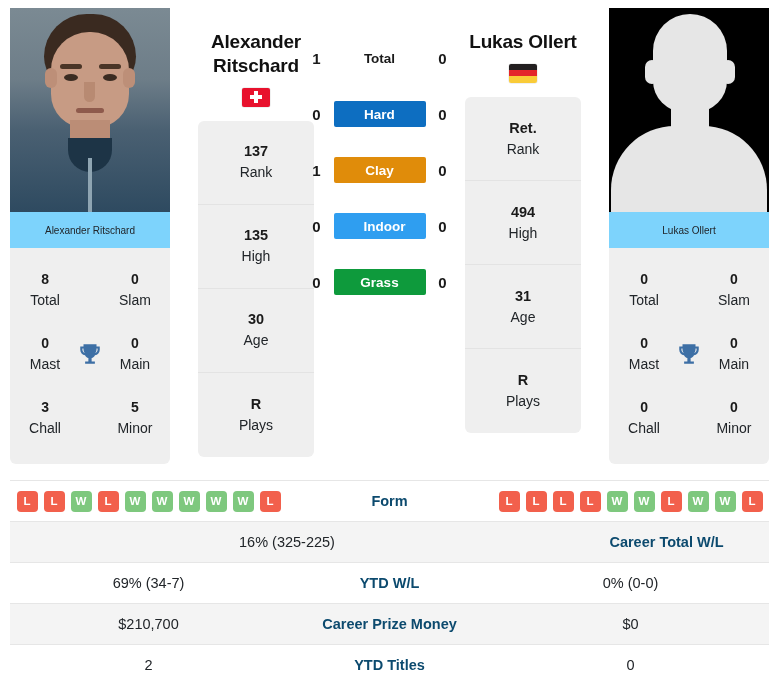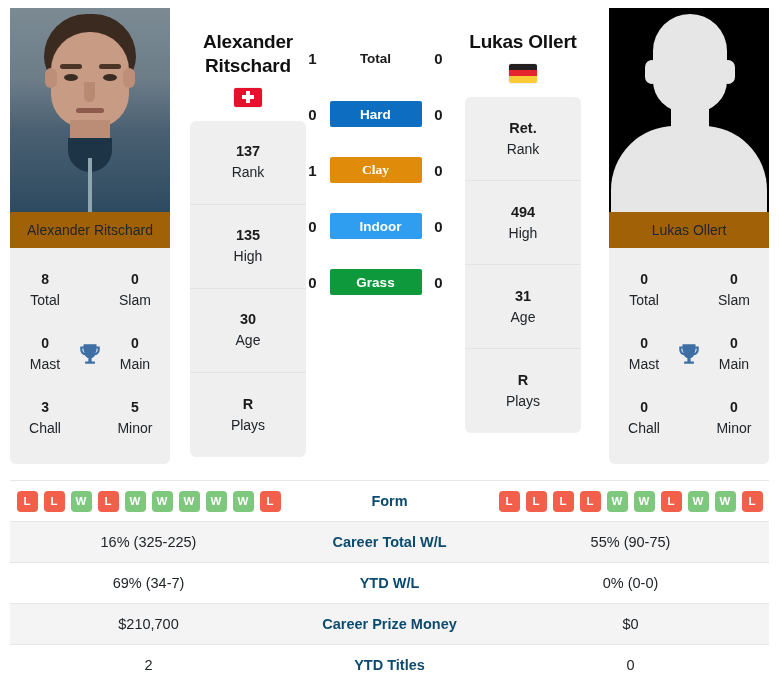--- a/index.html
+++ b/index.html
@@ -80,45 +80,45 @@
   }
   .sil-ear-l { position: absolute; left: 36px; top: 52px; width: 14px; height: 24px; background: #e6e6e6; border-radius: 8px; }
   .sil-ear-r { position: absolute; left: 112px; top: 52px; width: 14px; height: 24px; background: #e6e6e6; border-radius: 8px; }
   .sil-neck { position: absolute; left: 62px; top: 92px; width: 38px; height: 34px; background: #e6e6e6; }
   .sil-body {
     position: absolute; left: 2px; top: 118px; width: 156px; height: 90px;
     background: #e6e6e6; border-radius: 64px 64px 0 0;
   }
 
   .photo-caption {
-    background: #a16207;
+    background: #7dd3fc;
     height: 36px;
     display: flex; align-items: center; justify-content: center;
-    font-size: 14px; color: #212529;
+    font-size: 10px; color: #212529;
   }
 
   .titles-card {
     background: #efefef;
     border-radius: 0 0 6px 6px;
     padding: 10px 6px 14px 6px;
     display: flex; flex-direction: column; gap: 0;
   }
   .titles-row {
     display: flex; align-items: center; justify-content: space-between;
     height: 64px;
   }
   .t-cell { width: 62px; text-align: center; }
   .t-num { font-size: 14px; font-weight: bold; color: #1a1a1a; line-height: 1.5; }
   .t-lab { font-size: 14px; color: #212529; line-height: 1.5; }
   .t-mid { width: 34px; display: flex; align-items: center; justify-content: center; }
 
   
   .info-col {
     width: 116px; flex: 0 0 116px;
-    margin-left: 20px;
+    margin-left: 28px;
     display: flex; flex-direction: column; align-items: center;
   }
   .info-col.right { margin-left: 20px; margin-right: 28px; }
 
   .player-name {
     font-size: 19px; font-weight: bold; color: #111;
     text-align: center; line-height: 1.25; letter-spacing: -0.2px;
     margin-top: 22px; width: 130px;
   }
   .player-name.two { margin-top: 22px; }
@@ -315,21 +315,21 @@
       <div class="h2h-row">
         <div class="h2h-score">0</div>
         <div class="h2h-mid">
           <span class="h2h-pill" style="background: rgb(13, 110, 193);">Hard</span>
         </div>
         <div class="h2h-score">0</div>
       </div>
       <div class="h2h-row">
         <div class="h2h-score">1</div>
         <div class="h2h-mid">
-          <span class="h2h-pill" style="background: rgb(224, 140, 10); font-family: Liberation Serif, serif;">Clay</span>
+          <span class="h2h-pill" style="background: rgb(224, 140, 10);">Clay</span>
         </div>
         <div class="h2h-score">0</div>
       </div>
       <div class="h2h-row">
         <div class="h2h-score">0</div>
         <div class="h2h-mid">
           <span class="h2h-pill" style="background: rgb(47, 158, 240); padding-left: 10px;">Indoor</span>
         </div>
         <div class="h2h-score">0</div>
       </div>
@@ -453,21 +453,20 @@
             <div class="form-badge form-w">W</div>
             <div class="form-badge form-w">W</div>
             <div class="form-badge form-l">L</div>
           </div>
       </div>
     </div>
 
     <div class="cmp-row shade">
       <div class="cmp-left">16% (325-225)</div>
       <div class="cmp-mid">Career Total W/L</div>
-      <div class="cmp-right">55% (90-75)</div>
     </div>
 
     <div class="cmp-row plain">
       <div class="cmp-left">69% (34-7)</div>
       <div class="cmp-mid">YTD W/L</div>
       <div class="cmp-right">0% (0-0)</div>
     </div>
 
     <div class="cmp-row shade">
       <div class="cmp-left">$210,700</div>

